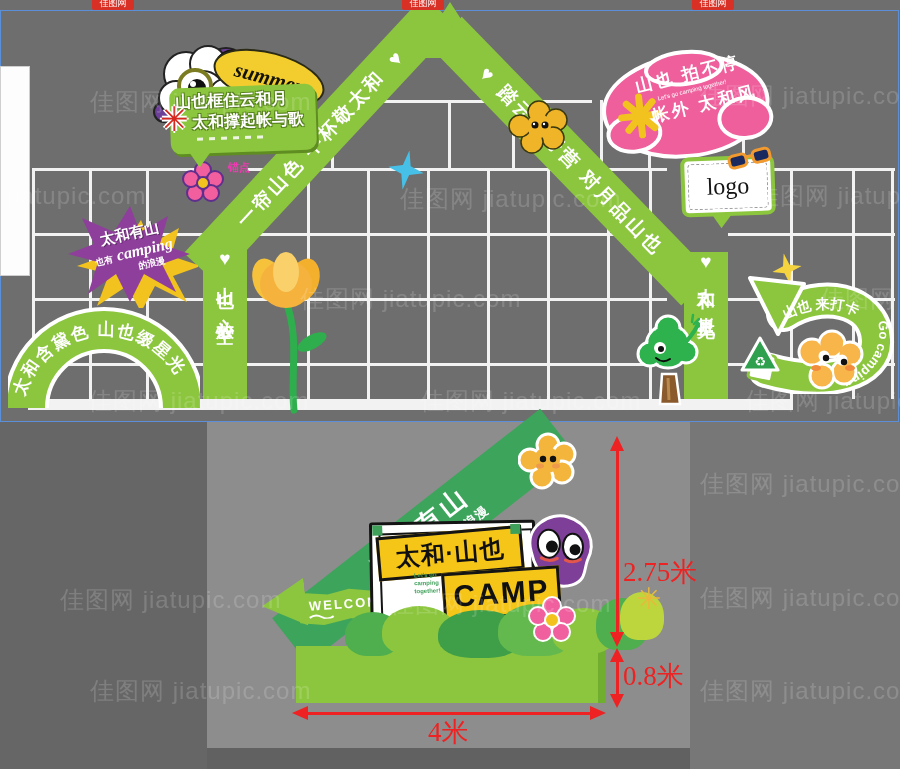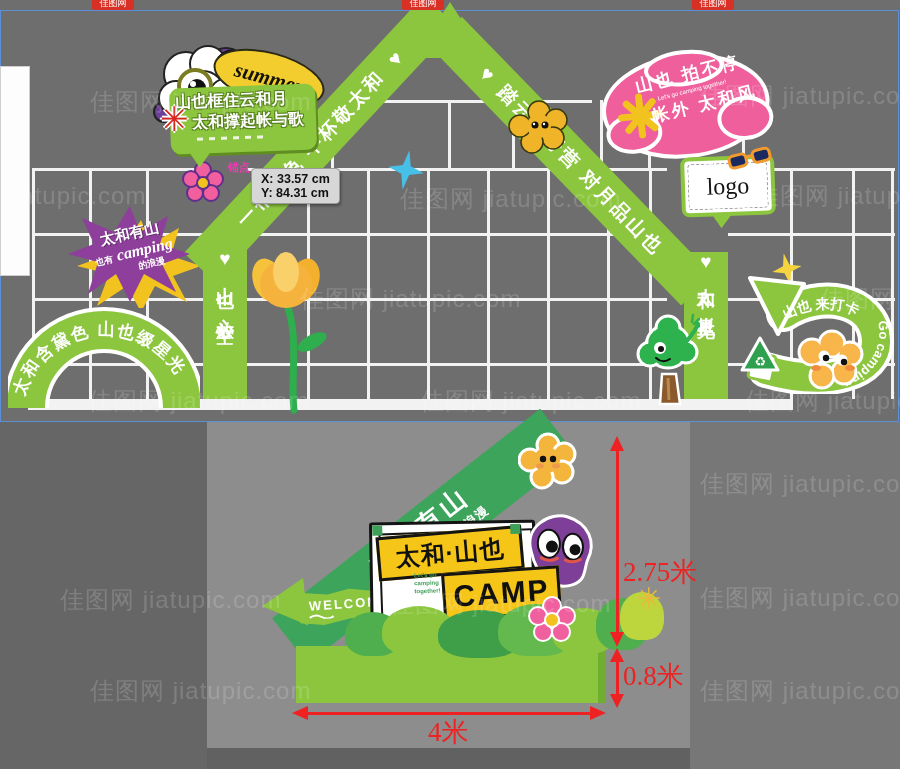--- a/index.html
+++ b/index.html
@@ -146,25 +146,20 @@
         <circle cx="33" cy="19" r="8"></circle>
         <circle cx="29" cy="33" r="8"></circle>
       <circle cx="13" cy="33" r="8"></circle>
         <circle cx="9" cy="19" r="8"></circle>
     </g>
     <circle cx="21" cy="23" r="6" fill="#f2c21e" stroke="#5f2f8e" stroke-width="2"></circle>
   </svg>
 
   <div class="abs" style="left:228px;top:160px;font-size:11px;color:#f03ab4;z-index:8;font-weight:bold;">锚点</div>
 
-  <div class="abs" style="left:251px;top:168px;background:#d7d7d7;border:1px solid #9a9a9a;border-radius:4px;
-              padding:3px 9px;z-index:8;box-shadow:1px 2px 3px rgba(0,0,0,.35);">
-    <div style="font-size:12.5px;font-weight:bold;color:#111;">X: 33.57 cm</div>
-    <div style="font-size:12.5px;font-weight:bold;color:#111;">Y: 84.31 cm</div>
-  </div>
 
   <div class="star4" style="left:388px;top:150px;width:36px;height:40px;background:#47c0e8;transform:rotate(10deg);z-index:5;"></div>
 
   <svg class="abs" style="left:230px;top:246px;width:108px;height:168px;z-index:5;" viewBox="0 0 108 168">
     <path d="M56,56 C70,92 60,130 64,164" fill="none" stroke="#2fae4e" stroke-width="7" stroke-linecap="round"></path>
     <ellipse cx="82" cy="96" rx="16" ry="7" fill="#2fae4e" transform="rotate(-28 82 96)"></ellipse>
     <ellipse cx="38" cy="34" rx="15" ry="22" fill="#f6c23c" transform="rotate(-18 38 34)"></ellipse>
     <ellipse cx="74" cy="34" rx="15" ry="22" fill="#f3b02c" transform="rotate(18 74 34)"></ellipse>
     <ellipse cx="56" cy="38" rx="26" ry="24" fill="#f5b23c"></ellipse>
     <ellipse cx="56" cy="26" rx="13" ry="20" fill="#f9d06a"></ellipse>

